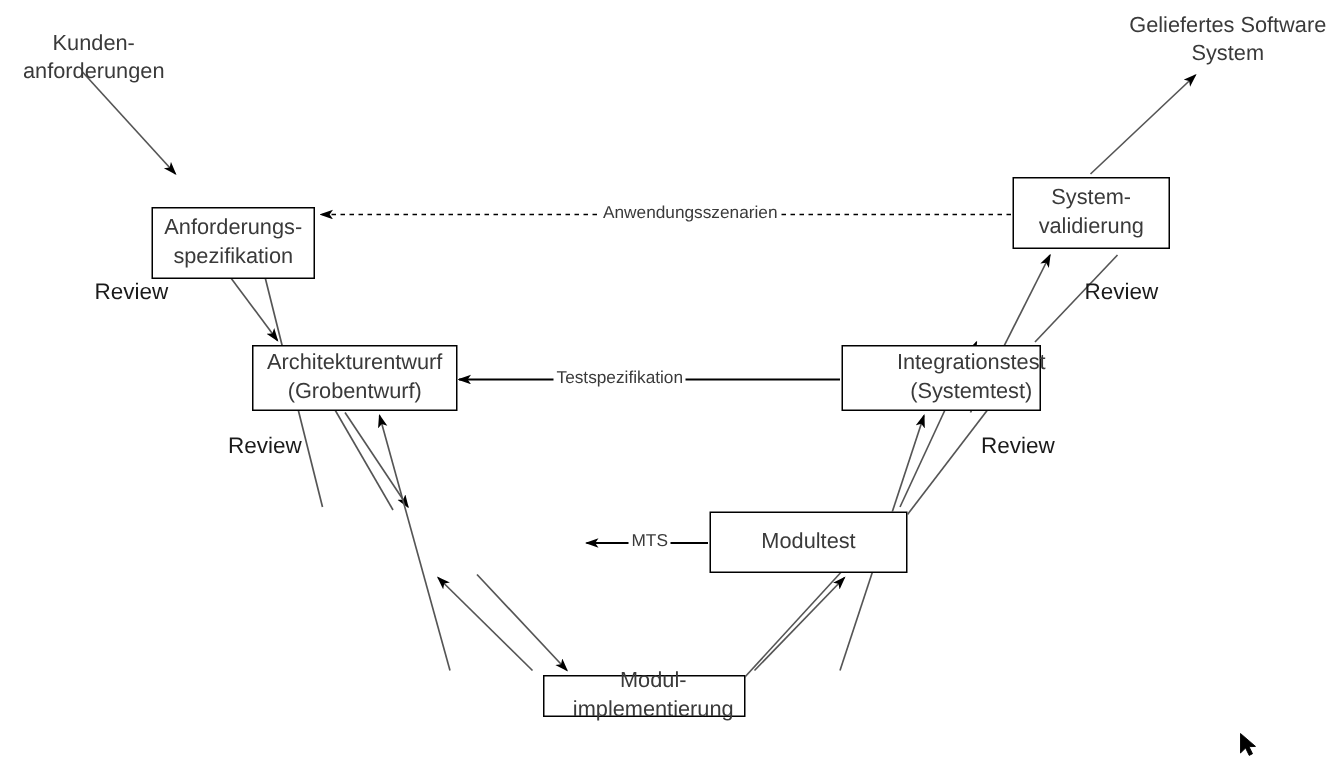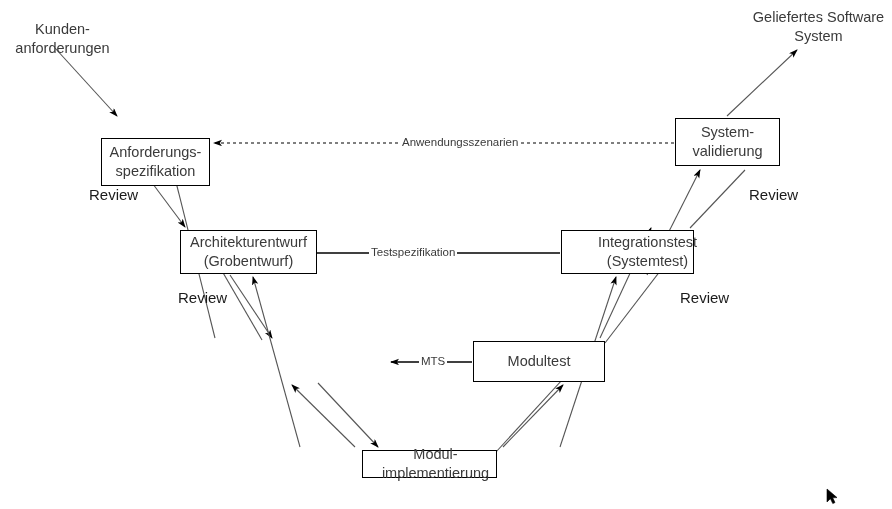--- a/index.html
+++ b/index.html
@@ -48,21 +48,20 @@
     text-align: center;
     white-space: pre-line;
     z-index: 3;
   }
   .review-label {
     position: absolute;
     font-size: 15px;
     color: #1a1a1a;
     white-space: nowrap;
     z-index: 3;
-    margin-left: 26px;
   }
   .edge-label {
     position: absolute;
     font-size: 11.5px;
     color: #3a3a3a;
     background: #ffffff;
     padding: 0 2px;
     white-space: nowrap;
     z-index: 4;
   }
@@ -126,21 +125,21 @@
 
   <div class="ext-label" style="left:745px; top:8px; width:147px;">Geliefertes Software
 System</div>
 
   <div class="node" style="left:101px; top:118px; width:109px; height:48px;margin-top:20px;">Anforderungs-
 spezifikation</div>
 
   <div class="node" style="left:675px; top:118px; width:105px; height:48px;">System-
 validierung</div>
 
-  <div class="node" style="left:180px; top:230px; width:137px; height:44px;">Architekturentwurf
+  <div class="node" style="left:168px; top:230px; width:137px; height:44px;">Architekturentwurf
 (Grobentwurf)</div>
 
   <div class="node" style="left:561px; top:230px; width:133px; height:44px;padding-left:40px;">Integrationstest
 (Systemtest)</div>
 
 
   <div class="node" style="left:473px; top:341px; width:132px; height:41px;">Modultest</div>
 
   <div class="node" style="left:362px; top:450px; width:135px; height:28px;padding-left:12px;">Modul-
 implementierung</div>

